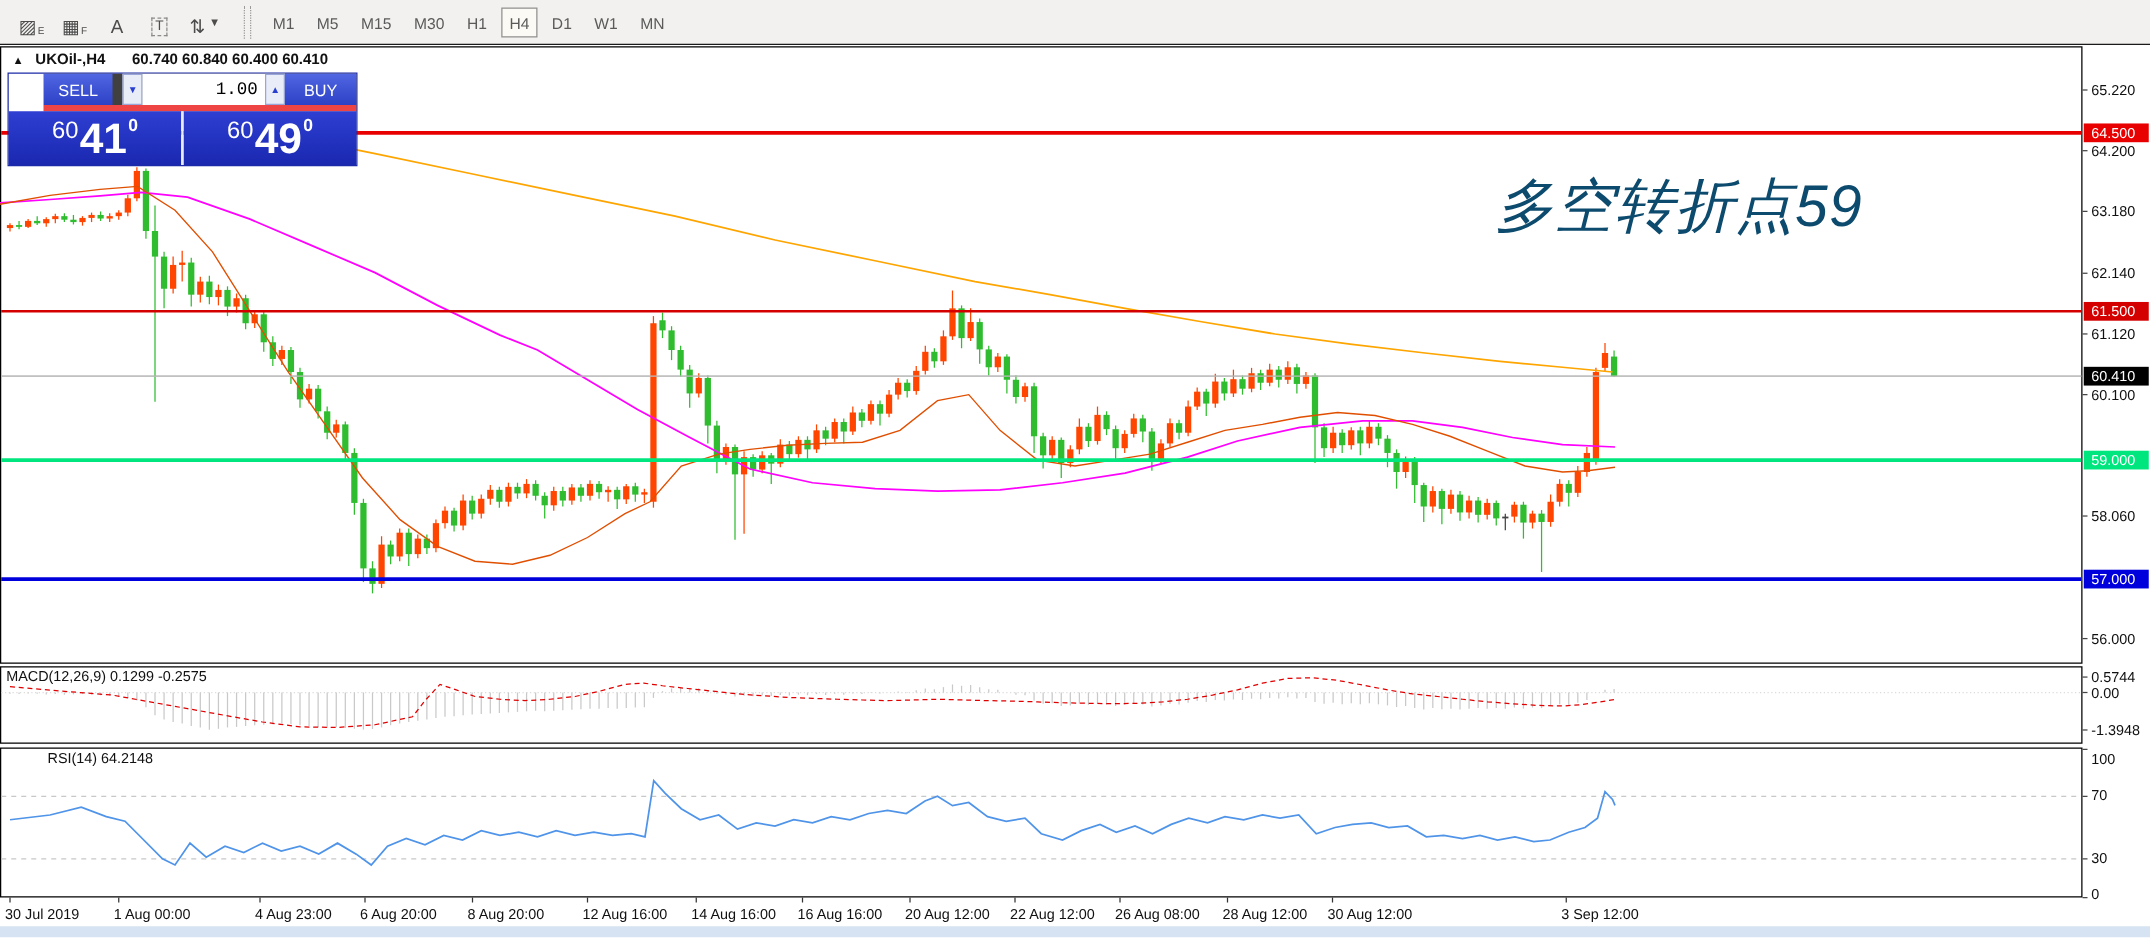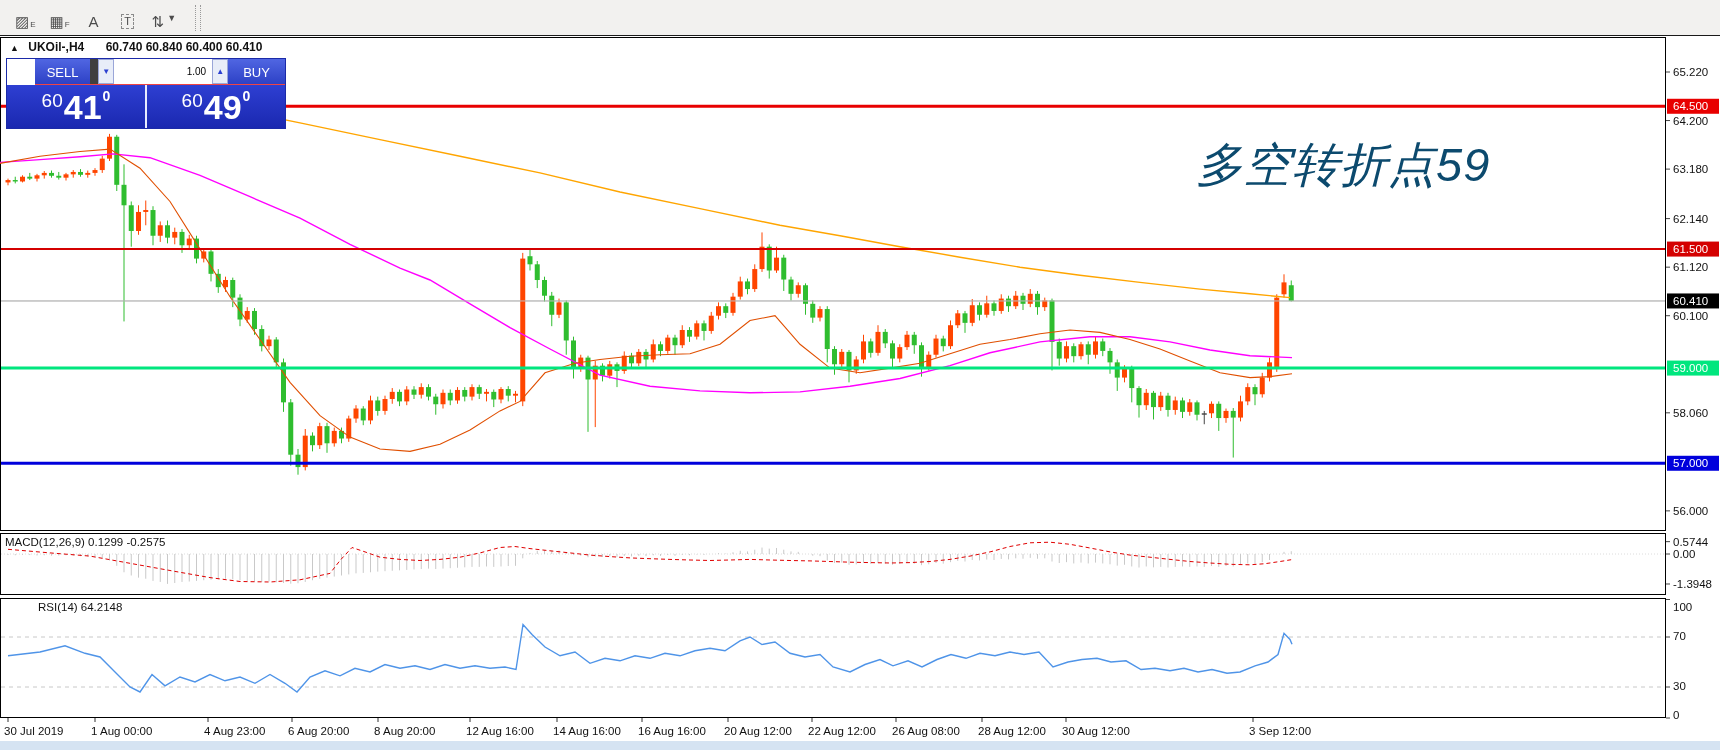--- a/index.html
+++ b/index.html
@@ -22,29 +22,29 @@
           margin:0 2px;background:transparent;border:1px solid transparent;box-sizing:border-box;cursor:default;}
   .tf-btn.active{background:#fcfaf4;border:1px solid #8e8e8e;}
 
   
   .sym-header{position:absolute;left:10px;top:40px;font-size:12px;font-weight:700;color:#111;z-index:5;}
   .sym-header .collapse{font-size:9px;margin-right:6px;}
   .sym-header .ohlc{margin-left:18px;font-weight:700;}
 
   
   .trade{position:absolute;left:6px;top:58px;width:278px;z-index:6;border:1px solid #1b2aa8;}
-  .trade-row1{display:flex;height:25px;background:#404040;align-items:stretch;border-bottom:1px solid #ef4444;margin-left:28px;}
+  .trade-row1{display:flex;height:25px;background:#404040;align-items:stretch;border-bottom:5px solid #ef4444;margin-left:28px;}
   .btn-sell,.btn-buy{width:62px;color:#fff;font-size:13px;text-align:center;line-height:25px;
         background:linear-gradient(#5066e2,#2d41c6);border:none;cursor:default;}
   .btn-buy{margin-left:auto;width:64px;}
   .vol-wrap{display:flex;margin-left:8px;align-items:stretch;}
   .spin{width:16px;background:#e8edf8;border:1px solid #9aa6d8;color:#2a3fd0;font-size:8px;
         display:flex;align-items:center;justify-content:center;padding:0;cursor:default;}
-  .vol-input{width:86px;border:none;background:#fff;font-size:10px;text-align:right;padding:0 6px;
-        font-family:Liberation Sans, sans-serif;color:#000;}
+  .vol-input{width:86px;border:none;background:#fff;font-size:14px;text-align:right;padding:0 6px;
+        font-family:Liberation Mono, monospace;color:#000;}
   .trade-row2{display:flex;height:43px;}
   .price-box{flex:1;background:linear-gradient(#2e3fd2,#1a28b0);color:#fff;display:flex;
         align-items:center;justify-content:center;cursor:default;}
   .price-box.left{border-right:2px solid #e8ecff;}
   .p-small{font-size:19px;font-weight:400;align-self:flex-end;margin-bottom:16px;}
   .p-big{font-size:34px;font-weight:700;line-height:36px;margin:0 1px;}
   .p-sup{font-size:14px;font-weight:700;align-self:flex-start;margin-top:3px;}
 
   
   .pane-label{position:absolute;font-size:11.5px;color:#111;z-index:4;}
@@ -708,20 +708,31 @@
     <span class="g">A</span>
   </button>
   <button class="tool tbox">
     <span class="g">T</span>
   </button>
   <button class="tool">
     <span class="g">⇅</span>
     <span class="caret">▼</span>
   </button>
   <div class="tb-sep"></div>
+  <div class="tf-group" id="tf-group">
+      <button class="tf-btn">M1</button>
+      <button class="tf-btn">M5</button>
+      <button class="tf-btn">M15</button>
+      <button class="tf-btn">M30</button>
+      <button class="tf-btn">H1</button>
+      <button class="tf-btn active">H4</button>
+      <button class="tf-btn">D1</button>
+      <button class="tf-btn">W1</button>
+      <button class="tf-btn">MN</button>
+    </div>
 </div>
 
 <div class="sym-header">
   <span class="collapse">▲</span>
   <span>UKOil-,H4</span>
   <span class="ohlc">60.740 60.840 60.400 60.410</span>
 </div>
 
 <div class="trade">
   <div class="trade-row1">

